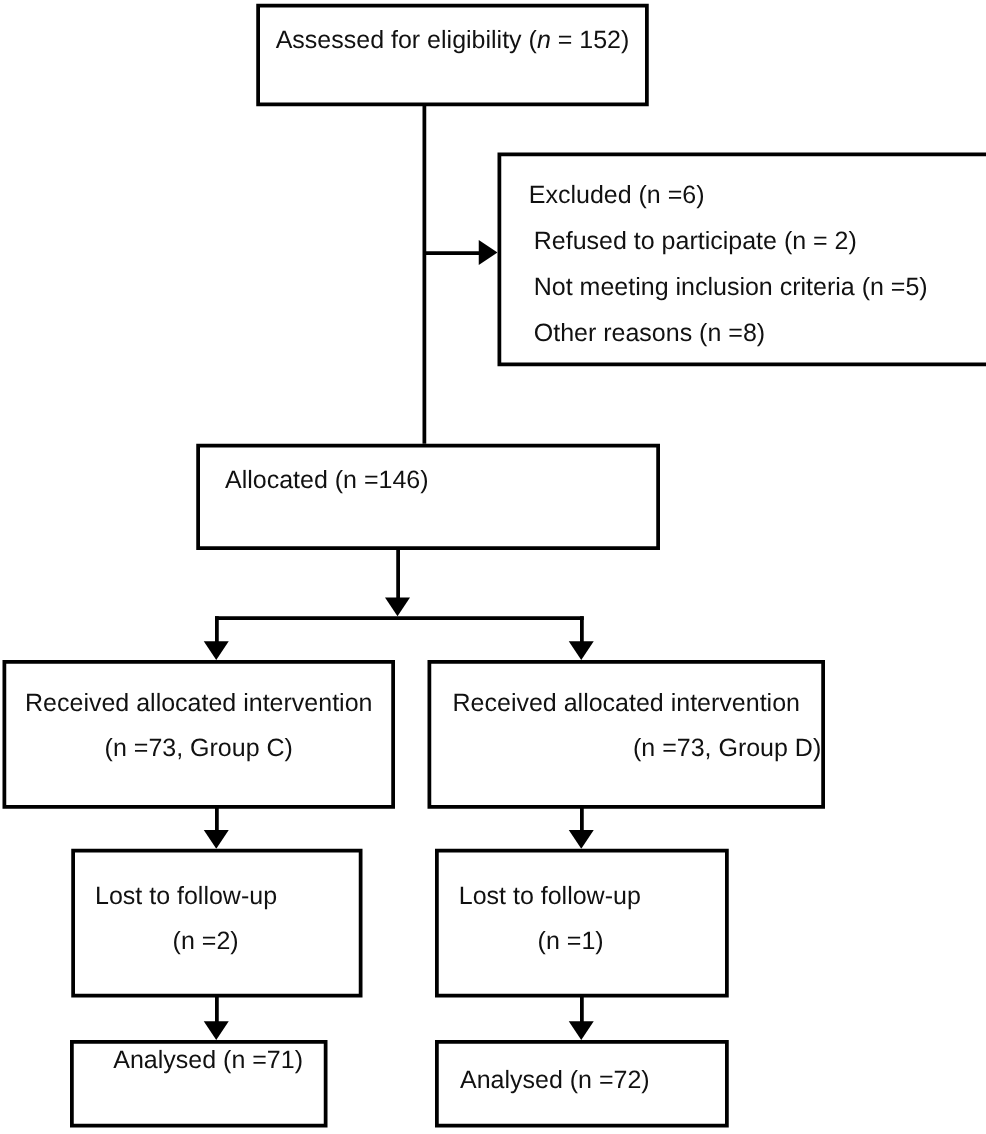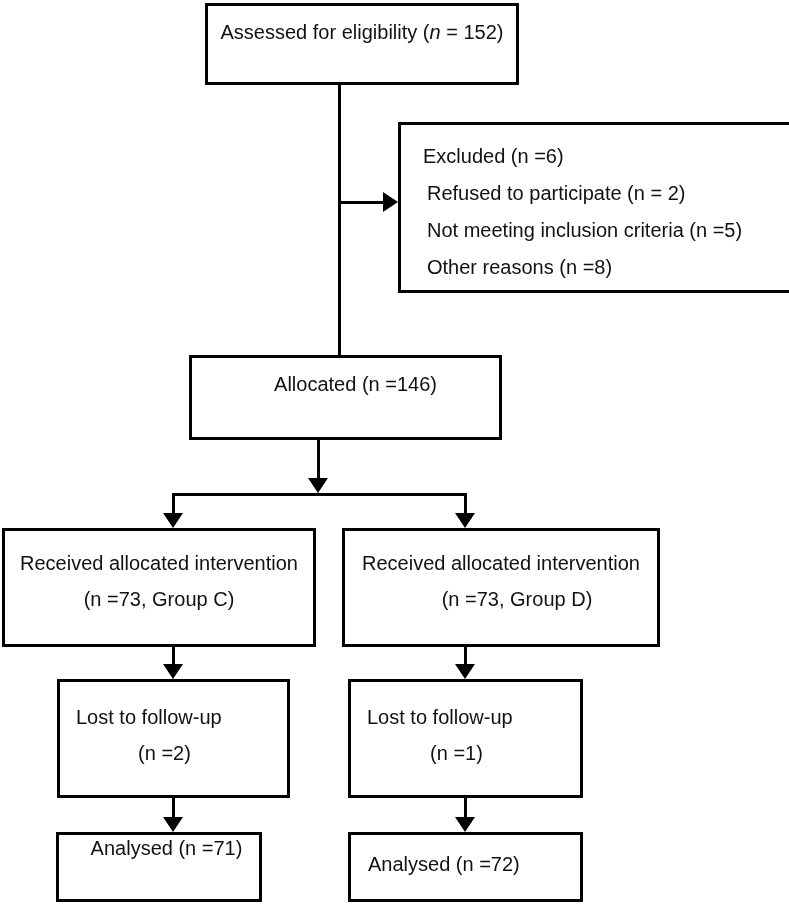--- a/index.html
+++ b/index.html
@@ -38,25 +38,25 @@
     border-top: 10px solid transparent;
     border-bottom: 10px solid transparent;
     border-left: 15px solid #000000;
   }
   .it { font-style: italic; }
 
   
   #box-assessed  { left: 205px; top: 3px;   width: 314px; height: 82px;  text-align: center; padding-top: 13px; }
   #box-excluded  { left: 398px; top: 122px; width: 432px; height: 171px; padding: 13px 8px 0 22px; line-height: 37px; }
   #box-excluded .reason { margin-left: 4px; }
-  #box-allocated { left: 189px; top: 355px; width: 313px; height: 85px;  padding: 13px 0 0 20px; text-align: center; }
+  #box-allocated { left: 157px; top: 355px; width: 371px; height: 85px;  padding: 13px 0 0 20px; }
   #box-recv-c    { left: 2px;   top: 528px; width: 314px; height: 119px; padding-top: 14px; line-height: 36px; text-align: center; }
   #box-recv-d    { left: 342px; top: 528px; width: 318px; height: 119px; padding-top: 14px; line-height: 36px; }
   #box-recv-d .l1 { text-align: center; }
-  #box-recv-d .l2 { text-align: center; padding-left: 32px; }
+  #box-recv-d .l2 { text-align: right; padding-left: 32px; }
   #box-lost-c    { left: 57px;  top: 679px; width: 233px; height: 119px; padding-top: 17px; line-height: 36px; }
   #box-lost-d    { left: 348px; top: 679px; width: 235px; height: 119px; padding-top: 17px; line-height: 36px; }
   .lost .l1 { text-align: left; padding-left: 16px; }
   .lost .l2 { text-align: center; margin-right: 18px; }
   #box-analysed-c { left: 56px;  top: 832px; width: 206px; height: 70px; padding: 0 0 0 15px; text-align: center; }
   #box-analysed-d { left: 348px; top: 832px; width: 235px; height: 70px; padding: 16px 0 16px 17px; }
 
   
   #line-main       { left: 338px; top: 84px;  width: 3px;   height: 272px; }
   #line-excl       { left: 340px; top: 201px; width: 46px;  height: 3px; }

